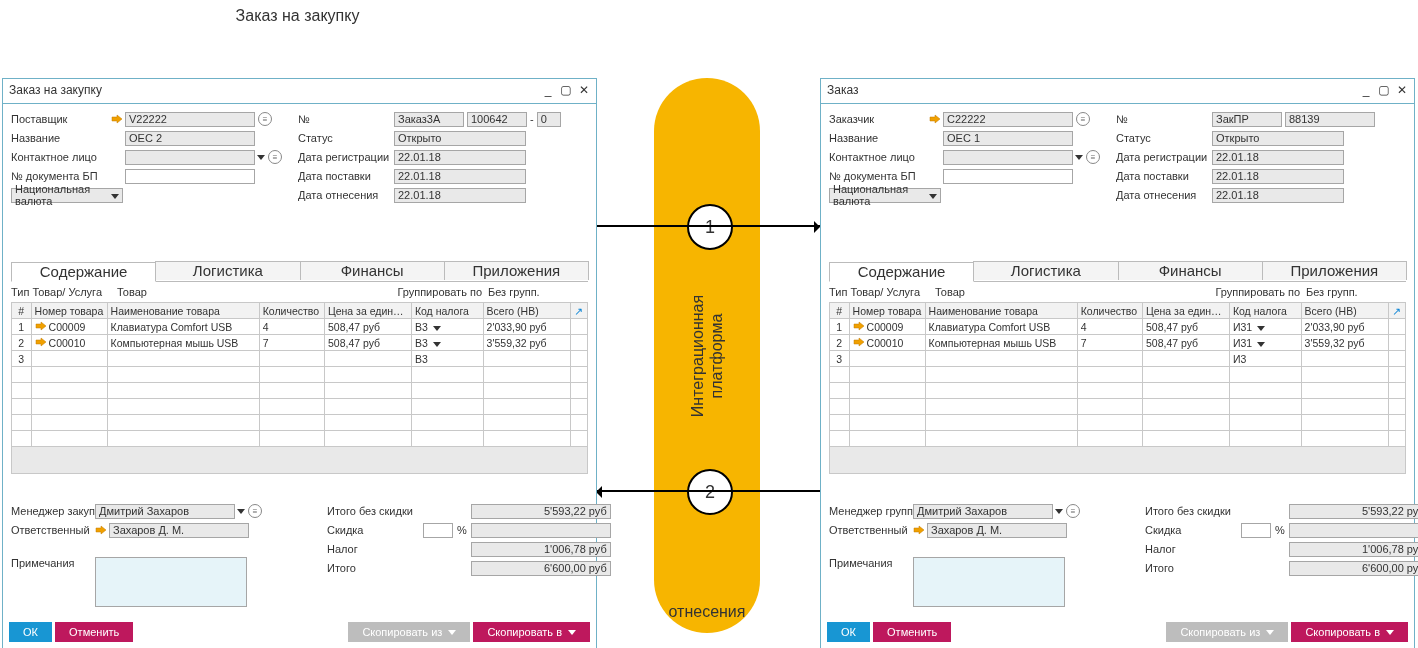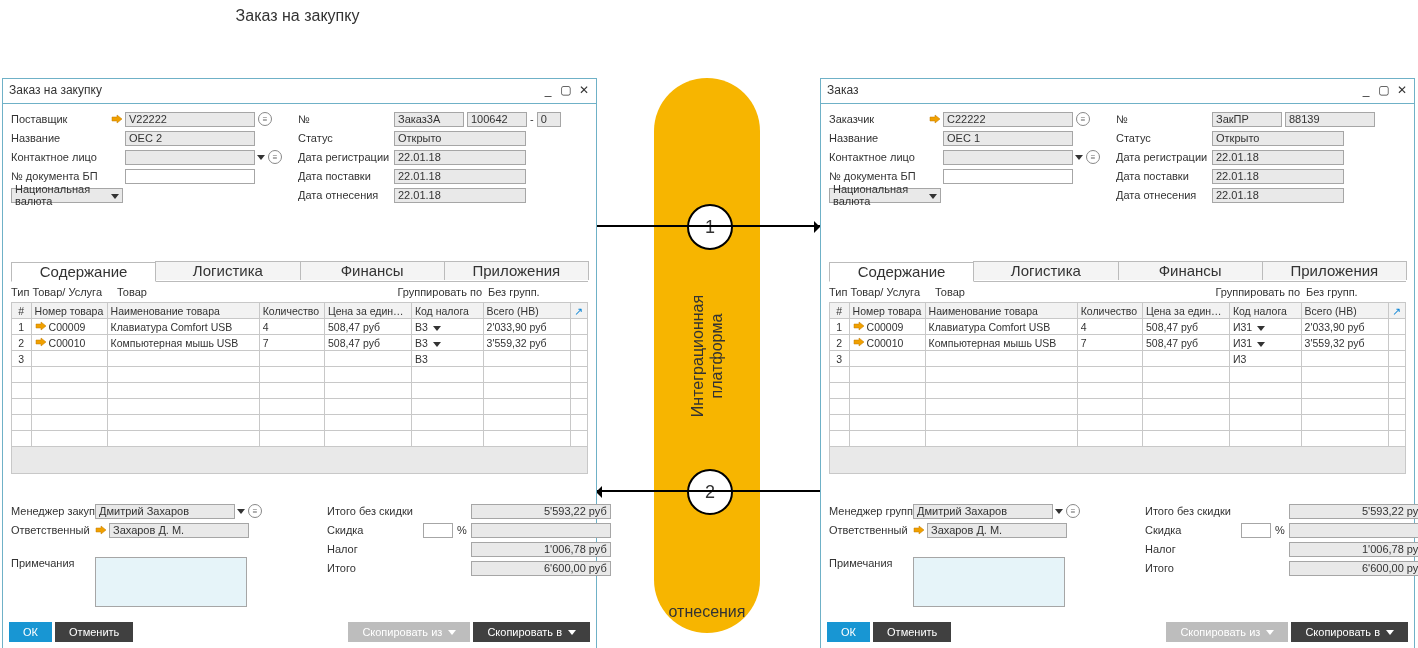--- a/index.html
+++ b/index.html
@@ -53,21 +53,21 @@
 
   .totals .form-row .lbl{width:96px}
   .totals .field{width:140px;text-align:right;justify-content:flex-end}
   .mgr .form-row .lbl{width:84px}
 
   .notes{width:150px;height:48px;border:1px solid #a6a6a6;background:#e6f4f9}
 
   .footer{display:flex;justify-content:space-between;align-items:center;padding:6px 6px 6px 6px;background:#fff;border-top:none}
   .btn{height:20px;padding:0 14px;display:inline-flex;align-items:center;justify-content:center;font-size:11px}
   .btn.blue{background:#1896d3;color:#fff;border:none}
-  .btn.grey{background:#404040;color:#fff;border:none}
+  .btn.grey{background:#be185d;color:#fff;border:none}
   .btn.disabled{background:#bdbdbd;color:#fff;border:none}
   .btn-dd{width:0;height:0;border-left:4px solid transparent;border-right:4px solid transparent;border-top:5px solid #fff;margin-left:6px}
 </style>
 </head>
 <body>
 <div class="canvas">
 
 <div class="caption" style="left:0;width:595px;top:6px">
   <span class="l2">Заказ на закупку</span>
 </div>

